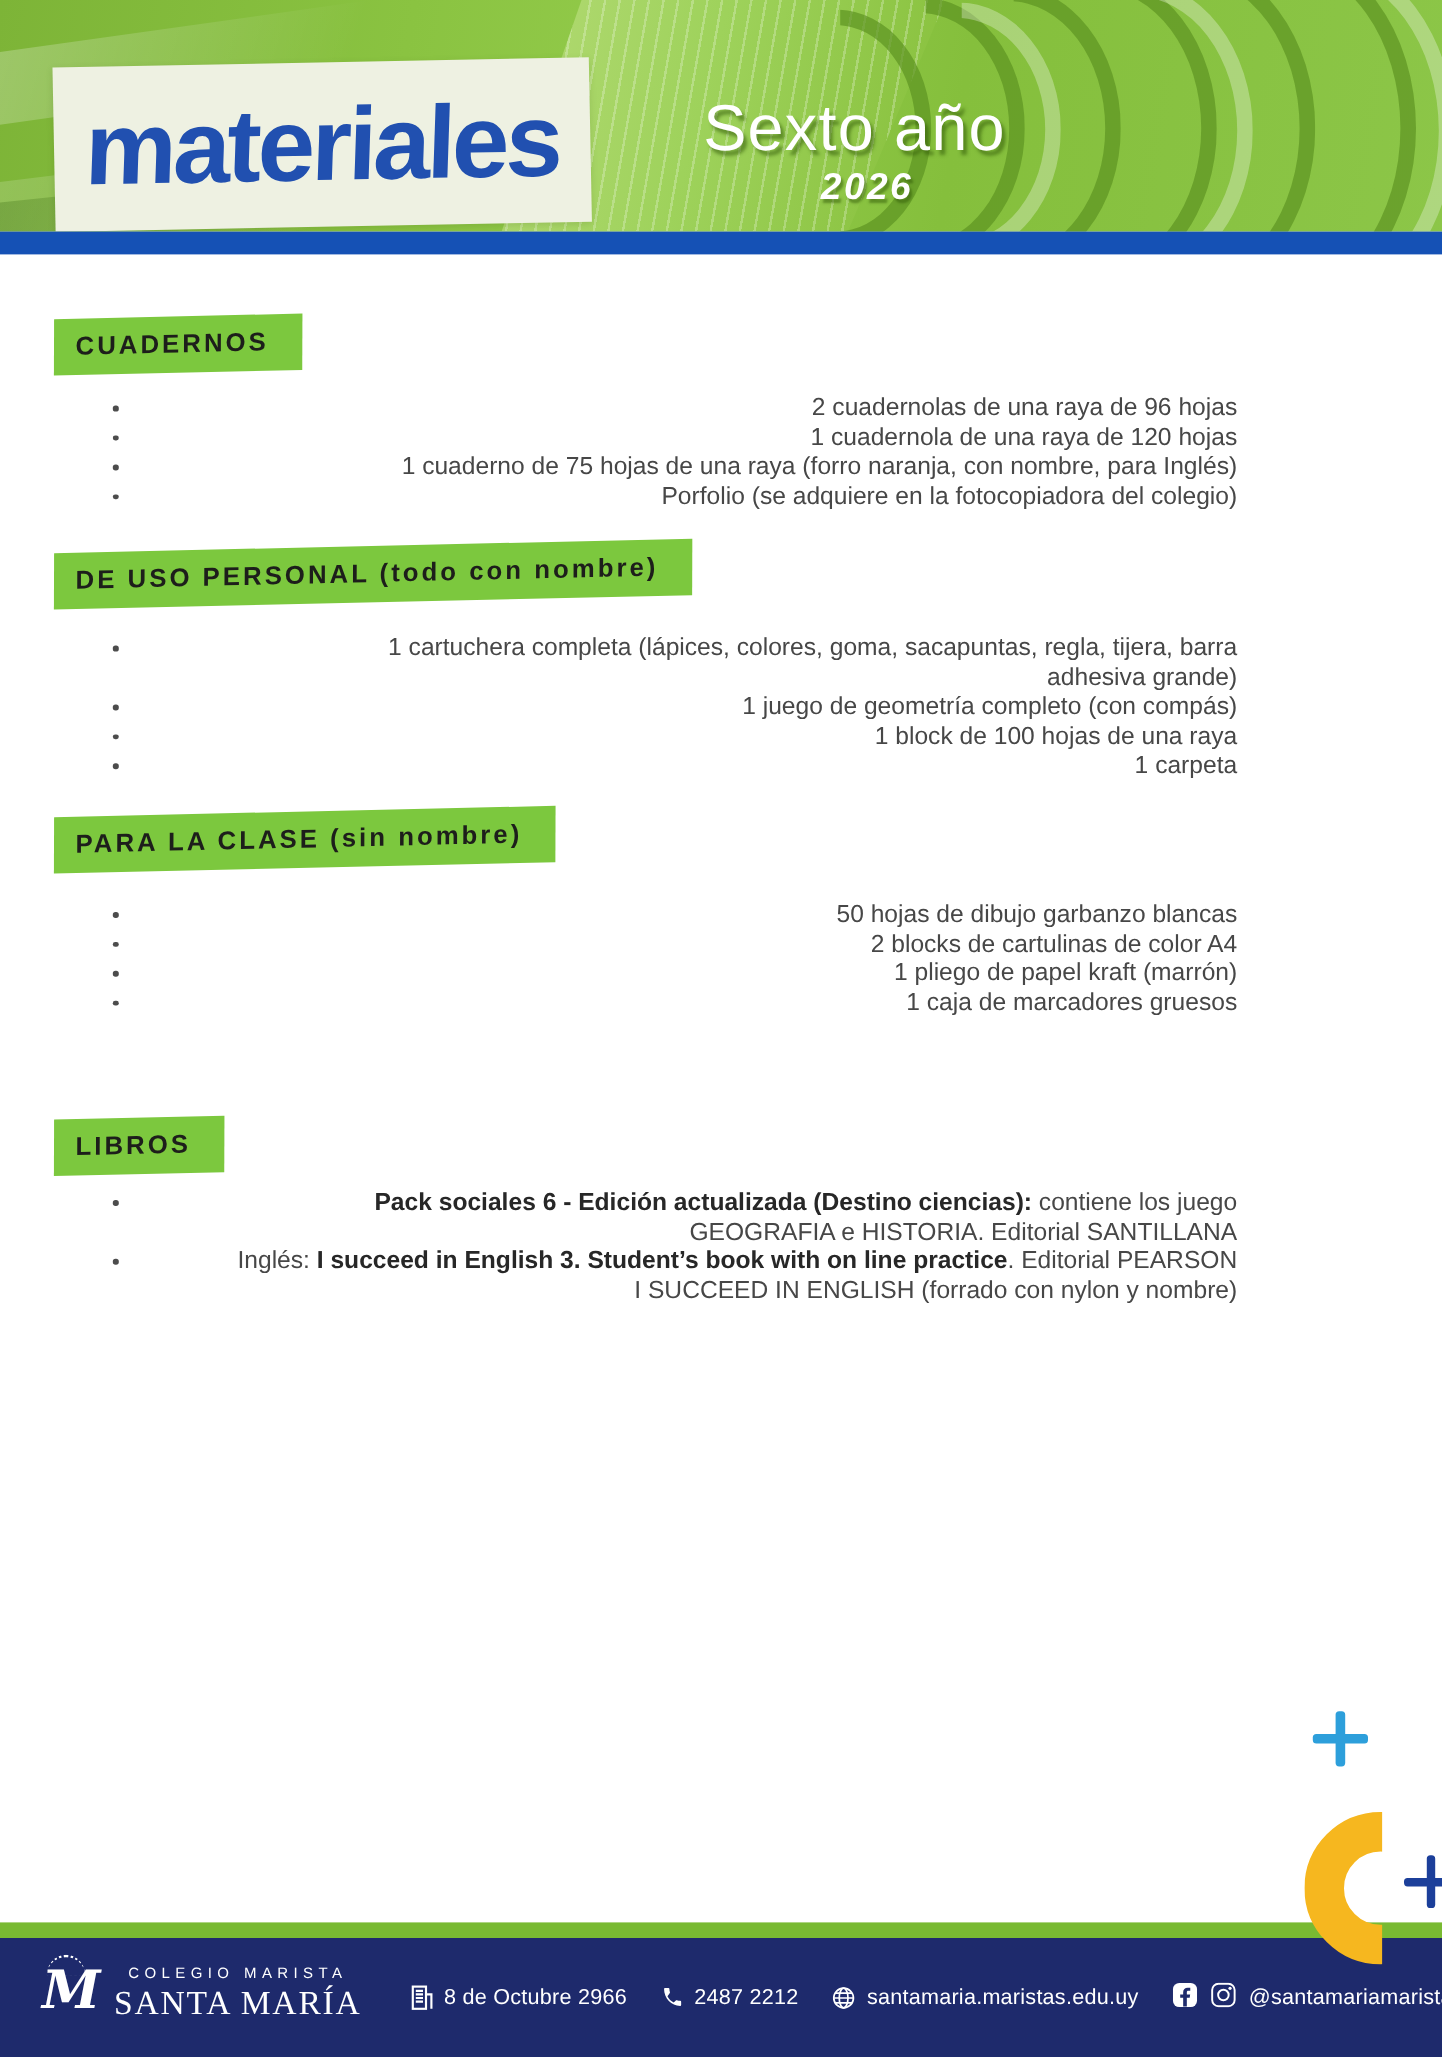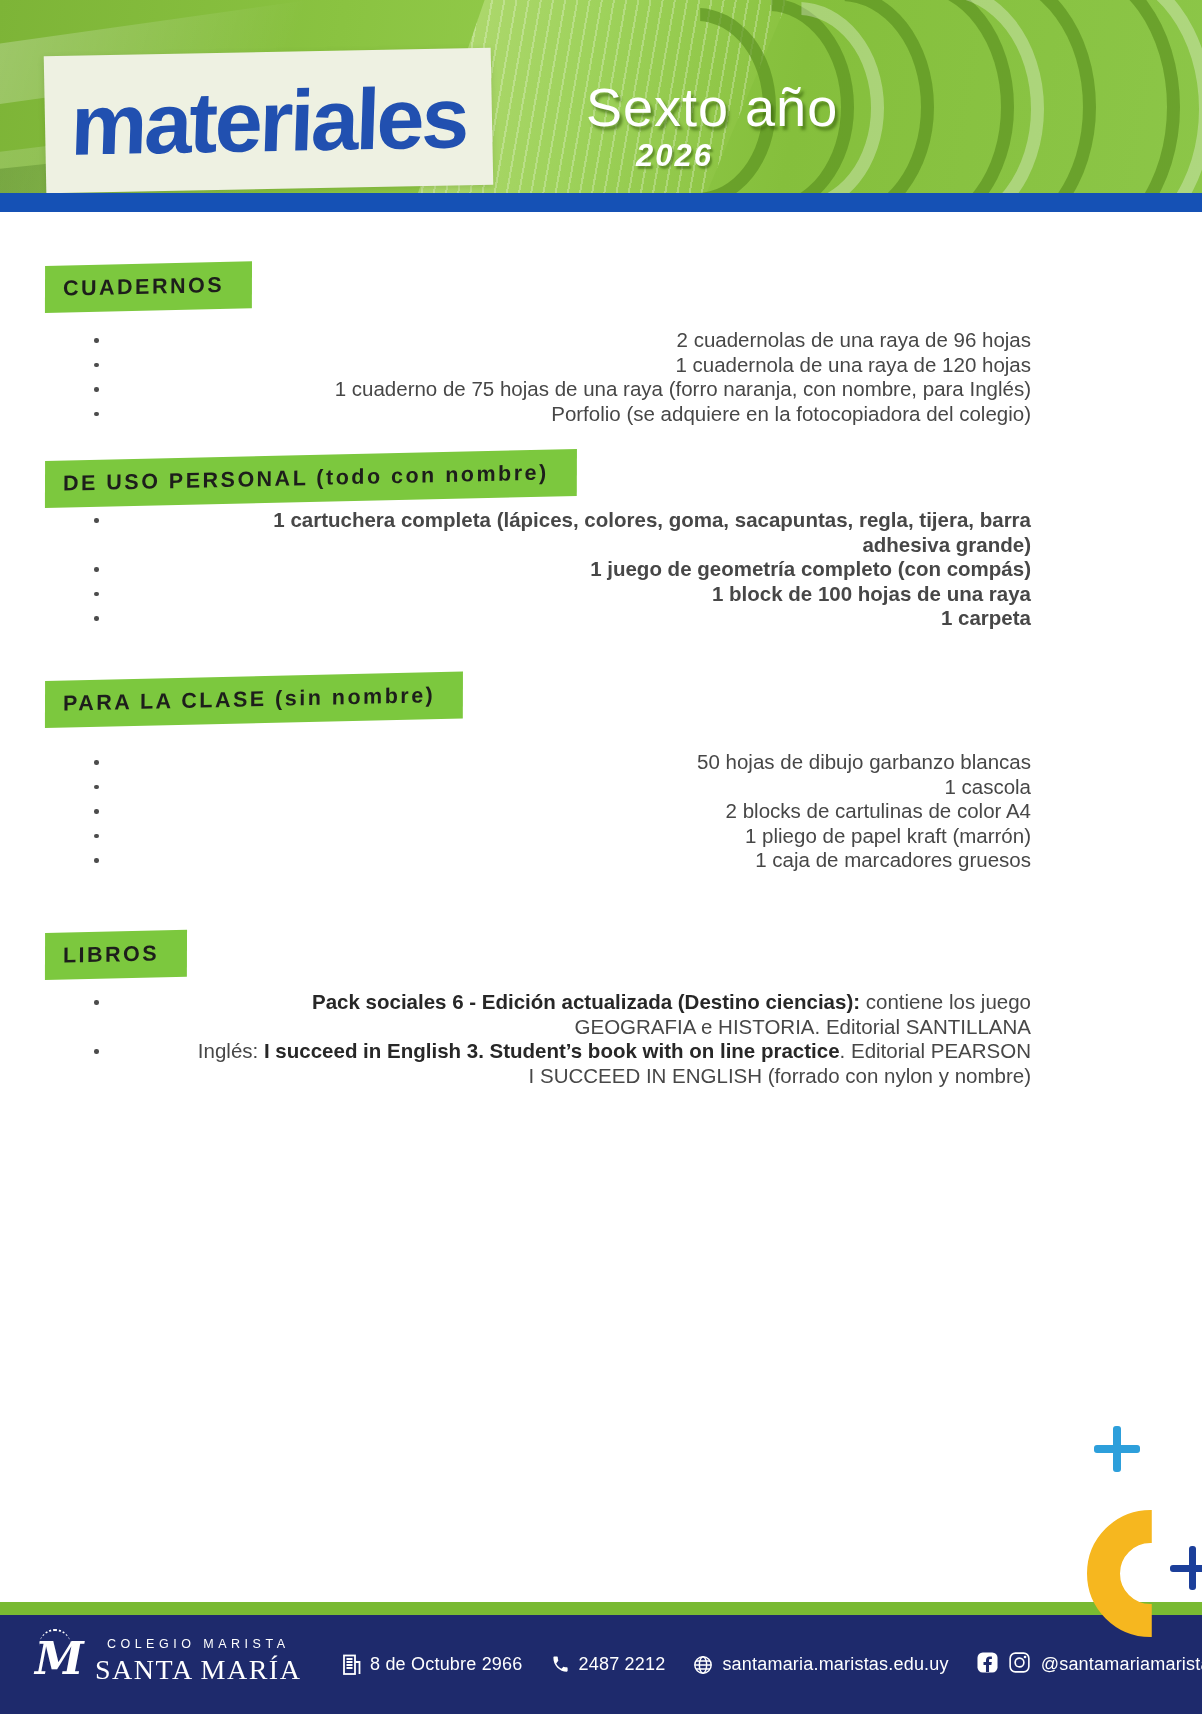--- a/index.html
+++ b/index.html
@@ -25,37 +25,37 @@
         clip-path:inset(0 0 0 52%);}
   .coil-hi{border-color:rgba(255,255,255,.30);}
 
   .title-box{position:absolute;left:45px;top:52px;width:447px;height:137px;background:#eef1e2;
              transform:rotate(-1.1deg);display:flex;align-items:center;justify-content:center;
              box-shadow:0 2px 6px rgba(60,90,20,.18);}
   .title-text{font-size:86px;font-weight:bold;color:#2150b0;letter-spacing:-3px;
               transform:skewX(-3deg);line-height:1;}
   .grade{position:absolute;left:586px;top:76px;font-size:54px;font-weight:normal;color:#ffffff;
          letter-spacing:1px;text-shadow:3px 4px 3px rgba(45,85,5,.55);}
-  .year{position:absolute;left:636px;top:138px;font-size:31px;font-weight:bold;font-style:italic;
+  .year{position:absolute;left:684px;top:138px;font-size:31px;font-weight:bold;font-style:italic;
         color:#ffffff;letter-spacing:2px;text-shadow:2px 3px 2px rgba(45,85,5,.5);}
   .blue-bar{position:absolute;left:0;top:193px;width:1202px;height:19px;background:#1551b5;}
 
   
   .label{position:absolute;left:45px;background:#7cc83e;color:#1d1e1b;font-weight:bold;
          font-size:21.5px;letter-spacing:2.5px;padding:11px 28px 11px 18px;
          transform:rotate(-1.3deg) skewX(-1.5deg);transform-origin:left center;white-space:nowrap;}
   .label.l1{top:266px;}
   .label.l2{top:461px;}
   .label.l3{top:681px;}
   .label.l4{top:933px;}
 
   
   ul.items{position:absolute;left:91px;width:940px;list-style:none;margin:0;padding:0;}
   ul.items.u1{top:328px;}
-  ul.items.u2{top:508px;font-weight:bold;}
+  ul.items.u2{top:528px;}
   ul.items.u3{top:750px;}
   ul.items.u4{top:990px;}
   ul.items li{position:relative;padding-left:24px;font-size:20.5px;line-height:24.6px;color:#474747;}
   ul.items li::before{content:"";position:absolute;left:3px;top:10px;width:4.5px;height:4.5px;
                       border-radius:50%;background:#4c4c4c;}
   ul.items .line{display:block;text-align:right;}
   ul.items .b{font-weight:bold;color:#272727;}
 
   
   .plus{position:absolute;}
@@ -153,23 +153,20 @@
       </li>
       <li>
         <div class="line"><span>1 carpeta</span></div>
       </li>
     </ul>
   <ul class="items u3">
       <li>
         <div class="line"><span>50 hojas de dibujo garbanzo blancas</span></div>
       </li>
       <li>
-        <div class="line"><span>1 cascola</span></div>
-      </li>
-      <li>
         <div class="line"><span>2 blocks de cartulinas de color A4</span></div>
       </li>
       <li>
         <div class="line"><span>1 pliego de papel kraft (marrón)</span></div>
       </li>
       <li>
         <div class="line"><span>1 caja de marcadores gruesos</span></div>
       </li>
     </ul>
   <ul class="items u4">

